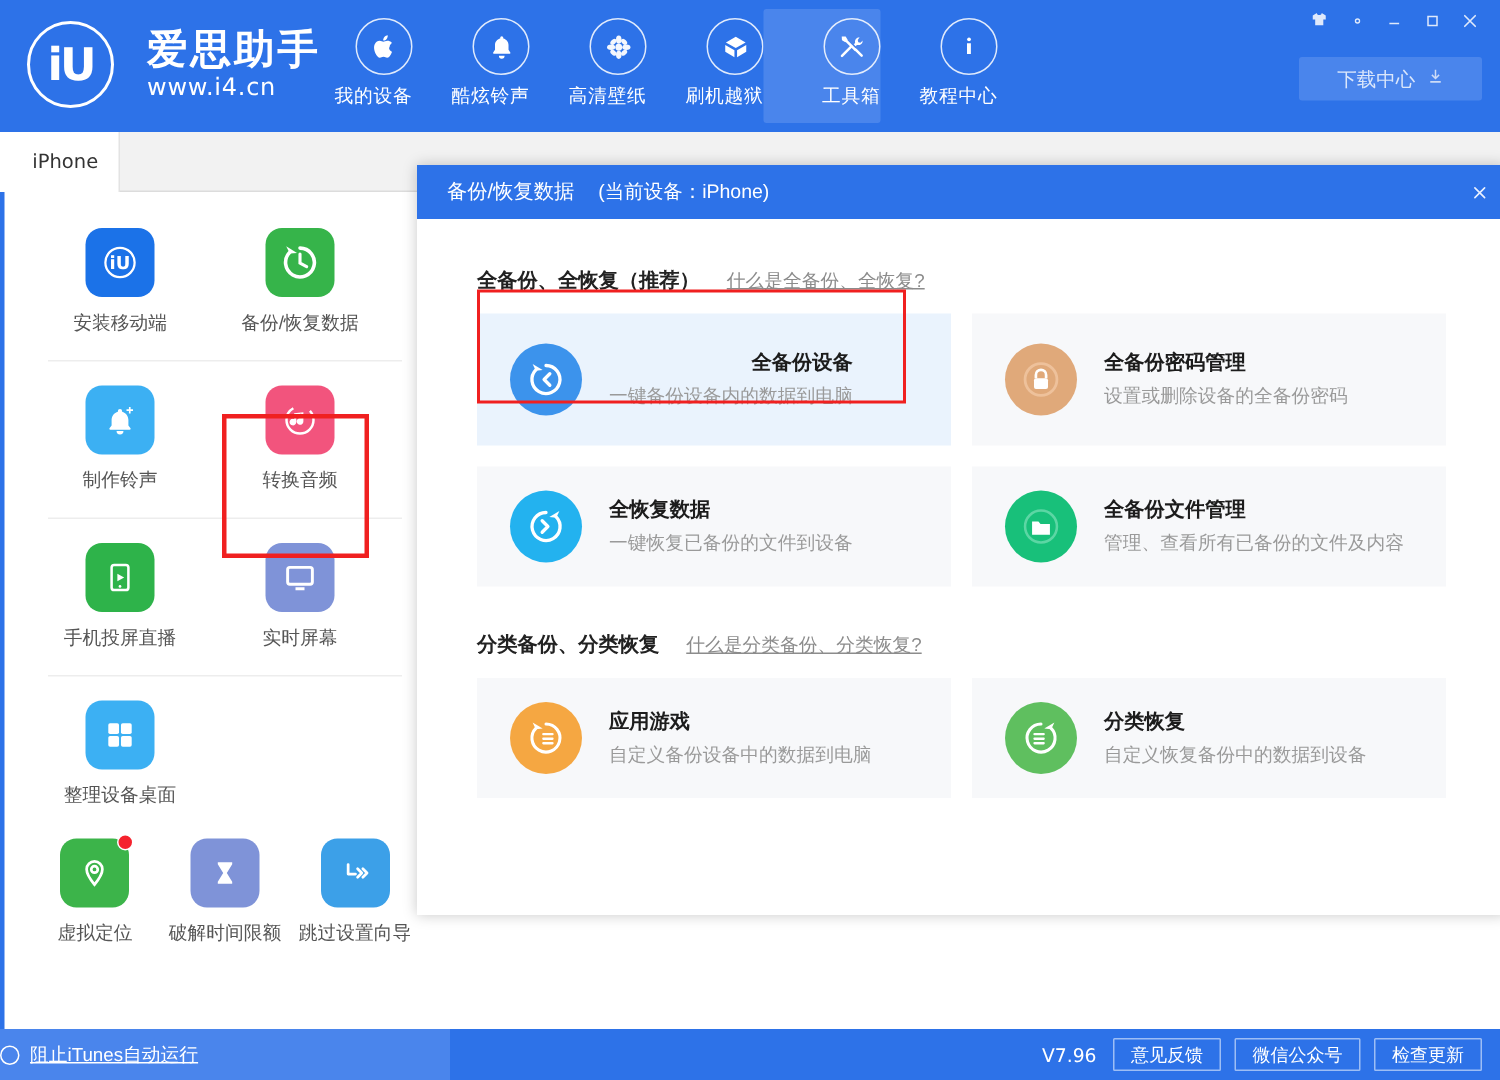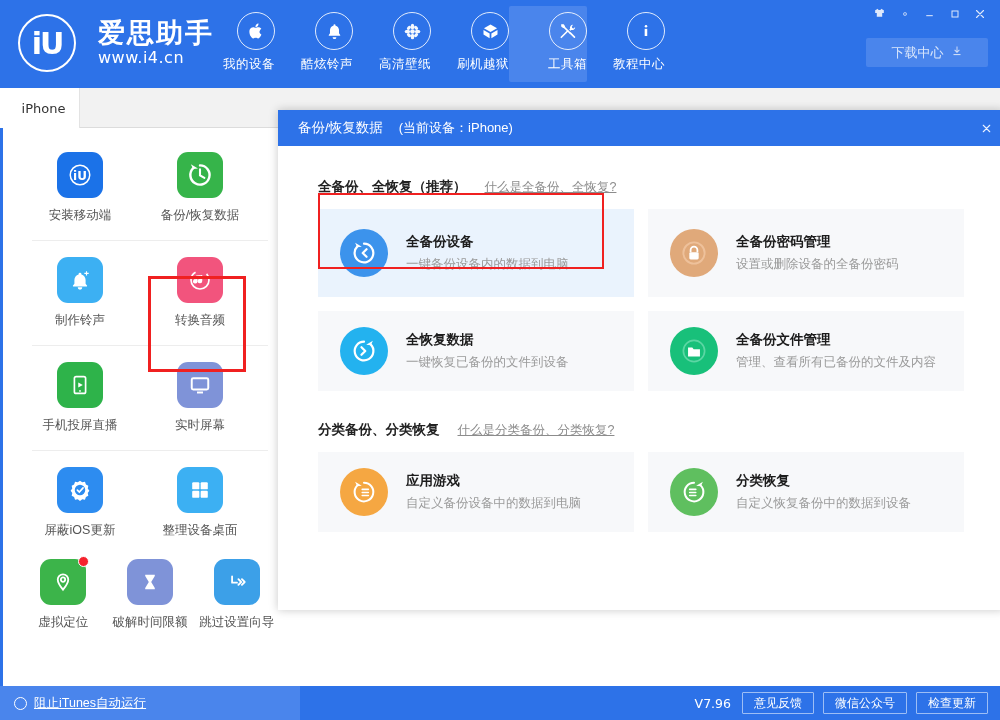--- a/index.html
+++ b/index.html
@@ -116,42 +116,42 @@
   .sec-link {
     margin-left:18px; font-size:12.5px; color:#8c8c8c;
     text-decoration:underline; cursor:pointer;
   }
 
   .card-row { display:flex; gap:14px; }
   .card {
     width:326px; height:88px; background:#f7f8fa;
     display:flex; align-items:center; padding-left:22px; cursor:pointer;
   }
-  .card.sel { background:#eaf3fd; }
+  .card.sel { background:#eaf3fd;text-align:right; }
   .card.tall { height:80px; }
   .card-ico { width:48px; height:48px; border-radius:50%; flex:0 0 48px;
               display:flex; align-items:center; justify-content:center; }
   .card-txt { margin-left:18px; }
   .card-title { font-size:13.5px; color:#1c1c1c; font-weight:bold; line-height:1.5; }
   .card-desc { font-size:12.5px; color:#9a9a9a; line-height:1.6; margin-top:2px; }
   .row-gap { height:14px; }
   .sec-gap { height:30px; }
   .hl-red2 {
     position:absolute; left:40px; top:83px; width:286px; height:76px;
     border:2.5px solid #f02020; pointer-events:none; z-index:5;
   }
 
   
   .statusbar {
     position:absolute; left:0; top:686px; width:1000px; height:34px;
     background:#2d72e8;
   }
   .status-left {
     position:absolute; left:0; top:0; width:300px; height:34px;
-    background:#4a85ec; display:flex; align-items:center; padding-left:14px;
+    background:#4a85ec; display:flex; align-items:center; 
   }
   .radio-circ {
     width:13px; height:13px; border-radius:50%; border:1.4px solid #ffffff;
     margin-right:7px; flex:0 0 13px;
   }
   .status-left-txt { color:#fff; font-size:12.5px; text-decoration:underline; cursor:pointer; }
   .status-right {
     position:absolute; right:12px; top:0; height:34px;
     display:flex; align-items:center; gap:9px;
   }
@@ -369,30 +369,20 @@
             </svg>
           </div>
           <div class="tool-label">实时屏幕</div>
         </div>
       </div>
 
       <div class="tool-sep"></div>
 
       <div class="tool-row">
         <div class="tool-cell">
-          <div class="tool-ico" style="background:#2d8cf0;">
-            <svg width="30" height="30" viewBox="0 0 40 40" fill="#fff">
-              <path d="M20 7.5l3 2.2 3.6-.6 1.3 3.5 3.2 1.8-.8 3.6 2.2 3-2.2 3 .8 3.6-3.2 1.8-1.3 3.5-3.6-.6-3 2.2-3-2.2-3.6.6-1.3-3.5-3.2-1.8.8-3.6-2.2-3 2.2-3-.8-3.6 3.2-1.8 1.3-3.5 3.6.6z"></path>
-              <circle cx="20" cy="20" r="7" fill="#2d8cf0"></circle>
-              <path d="M16.5 20.2l2.6 2.6 5-5.6" fill="none" stroke="#fff" stroke-width="2.2" stroke-linecap="round"></path>
-            </svg>
-          </div>
-          <div class="tool-label">屏蔽iOS更新</div>
-        </div>
-        <div class="tool-cell">
           <div class="tool-ico" style="background:#3cb0f3;">
             <svg width="26" height="26" viewBox="0 0 40 40" fill="#fff">
               <rect x="8" y="8" width="11" height="11" rx="1.8"></rect>
               <rect x="21" y="8" width="11" height="11" rx="1.8"></rect>
               <rect x="8" y="21" width="11" height="11" rx="1.8"></rect>
               <rect x="21" y="21" width="11" height="11" rx="1.8"></rect>
             </svg>
           </div>
           <div class="tool-label">整理设备桌面</div>
         </div>

